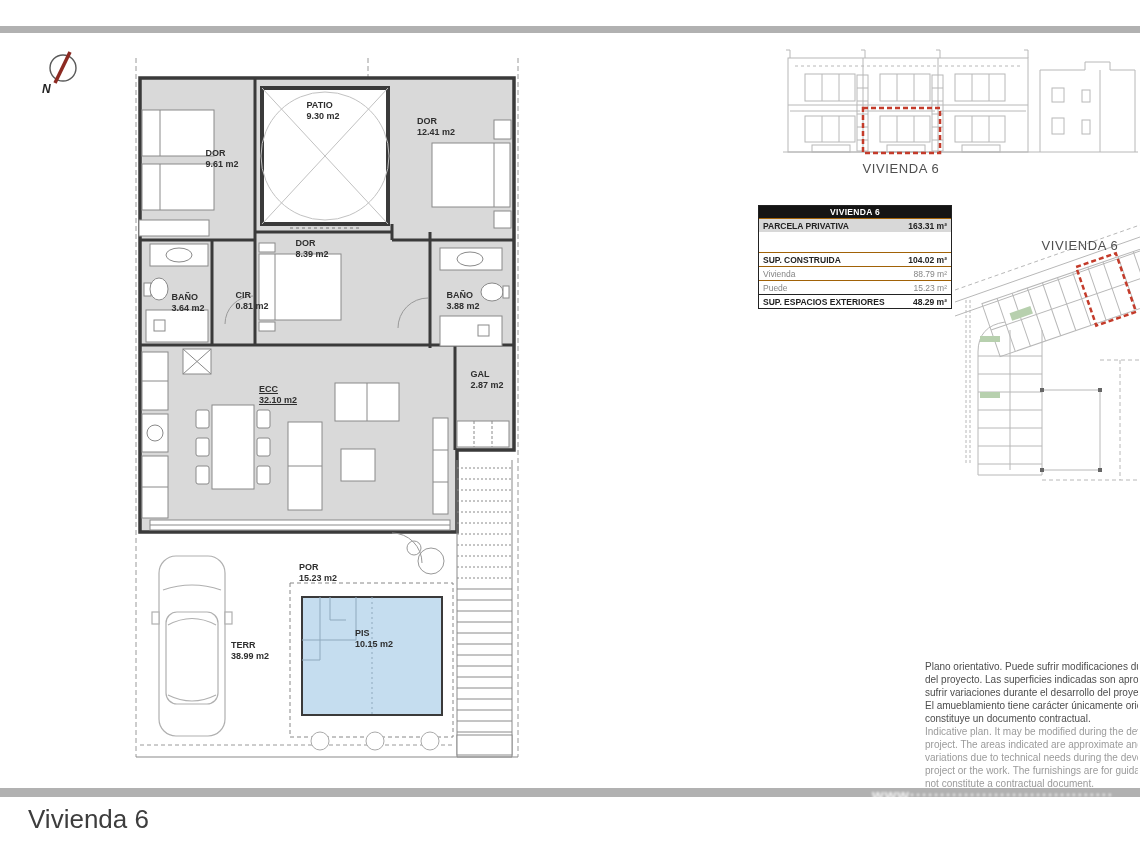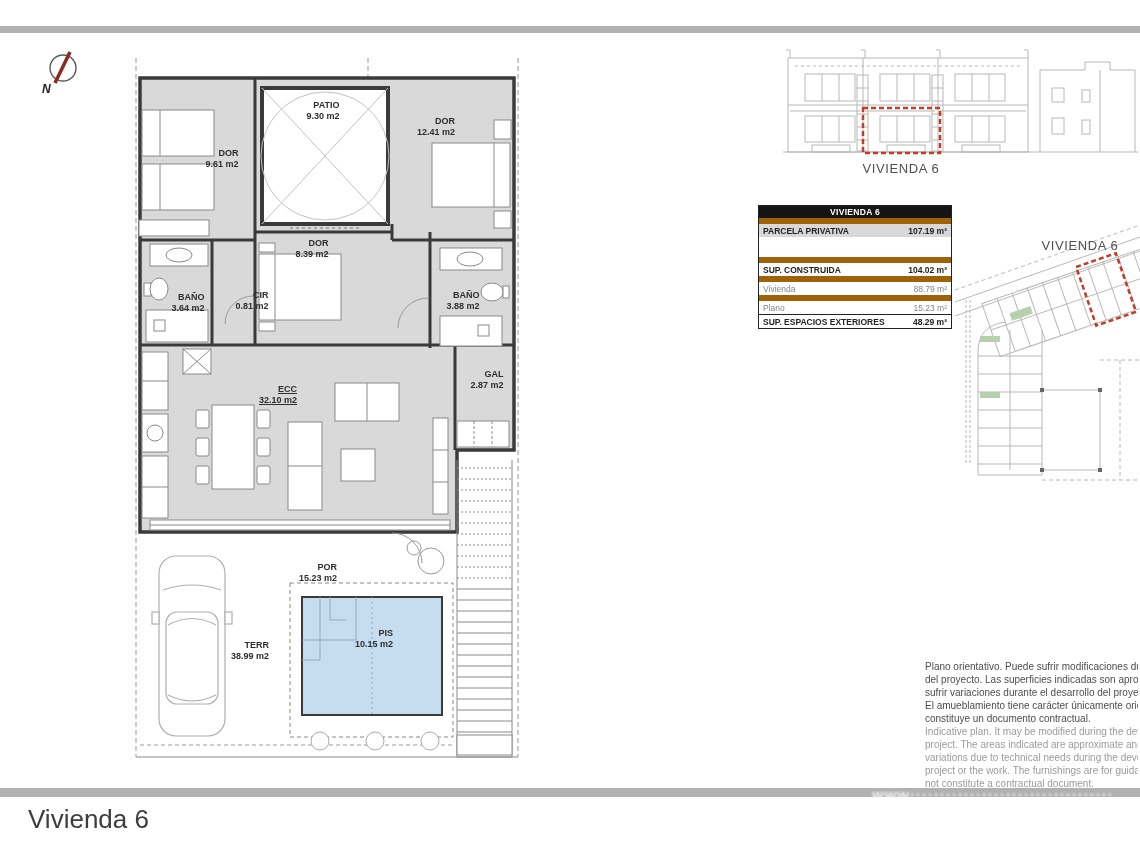--- a/index.html
+++ b/index.html
@@ -2,33 +2,33 @@
 <html><head>
 <meta charset="utf-8">
 <style>
   html,body{margin:0;padding:0;background:#fff;}
   body{width:1140px;height:860px;position:relative;overflow:hidden;
        font-family:"Liberation Sans",sans-serif;-webkit-font-smoothing:antialiased;}
   .bar{position:absolute;left:0;width:1140px;background:#b1b1b1;}
   #topbar{top:26px;height:7px;}
   #bottombar{top:788px;height:9px;}
   #art{position:absolute;left:0;top:0;}
-  .lbl{position:absolute;transform:translateX(-50%);text-align:right;
+  .lbl{position:absolute;transform:translateX(-50%);text-align:left;
        font:bold 9px/10.5px "Liberation Sans",sans-serif;color:#2e2e2e;white-space:nowrap;}
   .lbl span{display:block;}
   .biglabel{position:absolute;transform:translateX(-50%);font:13px "Liberation Sans",sans-serif;
        color:#4f4f4f;letter-spacing:.6px;white-space:nowrap;}
   #compass-n{position:absolute;left:42px;top:82px;font:bold italic 12px "Liberation Sans",sans-serif;color:#222;}
   
   #sumtable{position:absolute;left:758px;top:205px;width:192px;border:1.5px solid #222;
             background:#fff;font-family:"Liberation Sans",sans-serif;}
   #sumtable .thead{background:#141414;color:#fff;font:bold 8.5px/12px "Liberation Sans",sans-serif;
             text-align:center;letter-spacing:.3px;}
   #sumtable .trow{display:flex;justify-content:space-between;align-items:center;
-            height:13px;padding:0 4px;border-top:6px solid #a16207;font-size:8.5px;color:#222;}
+            height:13px;padding:0 4px;border-top:1px solid #a16207;font-size:8.5px;color:#222;}
   #sumtable .trow:nth-child(2){background:#d8d8d8;font-weight:bold;}
   #sumtable .trow:nth-child(3){font-weight:bold;margin-top:20px;}
   #sumtable .trow:nth-child(4),#sumtable .trow:nth-child(5){color:#858585;}
   #sumtable .trow:nth-child(6){font-weight:bold;border-top:1px solid #222;gap:20px;}
   
   #disclaimer{position:absolute;left:925px;top:660px;width:213px;overflow:hidden;}
   #disclaimer div{white-space:nowrap;font:10px/13px "Liberation Sans",sans-serif;}
   #disclaimer .es{color:#4d4d4d;}
   #disclaimer .en{color:#9b9b9b;}
   #pagetitle{position:absolute;left:28px;top:804px;font:26px "Liberation Sans",sans-serif;color:#3d3d3d;}
@@ -309,32 +309,32 @@
     <span>10.15 m2</span>
 </div>
 
 <div class="biglabel" style="left:901px;top:161px;">VIVIENDA 6</div>
 <div class="biglabel" style="left:1080px;top:238px;">VIVIENDA 6</div>
 
 <div id="sumtable">
   <div class="thead">VIVIENDA 6</div>
   <div class="trow">
     <span>PARCELA PRIVATIVA</span>
-    <span>107.19 m²</span>
+    <span>163.31 m²</span>
   </div>
   <div class="trow">
     <span>SUP. CONSTRUIDA</span>
     <span>104.02 m²</span>
   </div>
   <div class="trow">
     <span>Vivienda</span>
     <span>88.79 m²</span>
   </div>
   <div class="trow">
-    <span>Plano</span>
+    <span>Puede</span>
     <span>15.23 m²</span>
   </div>
   <div class="trow">
     <span>SUP. ESPACIOS EXTERIORES</span>
     <span>48.29 m²</span>
   </div>
 </div>
 
 <div id="disclaimer">
   <div class="es">Plano orientativo. Puede sufrir modificaciones durante el de</div>

